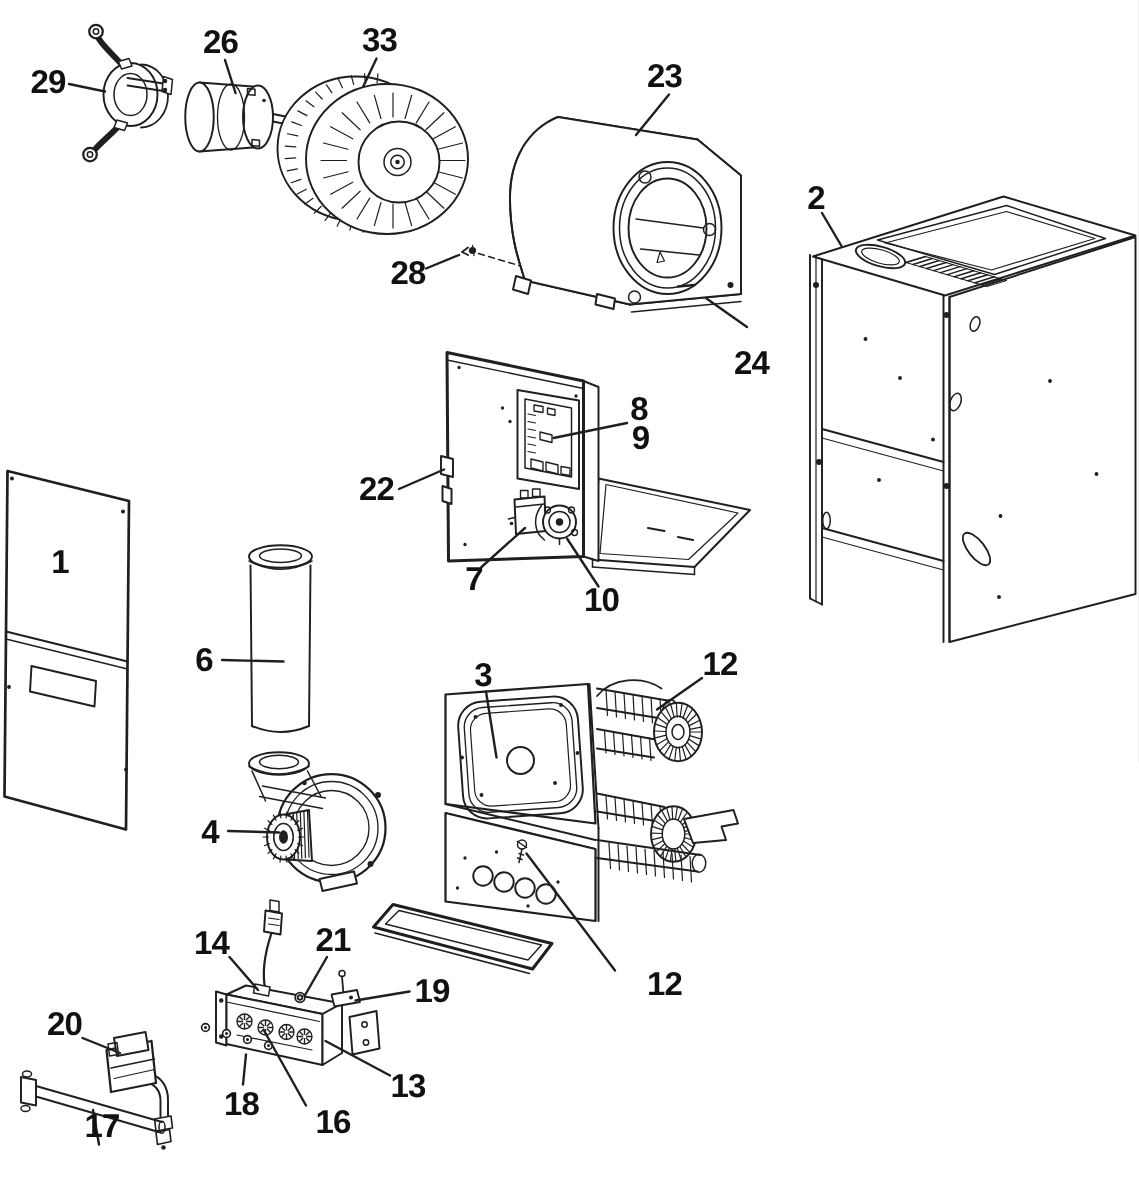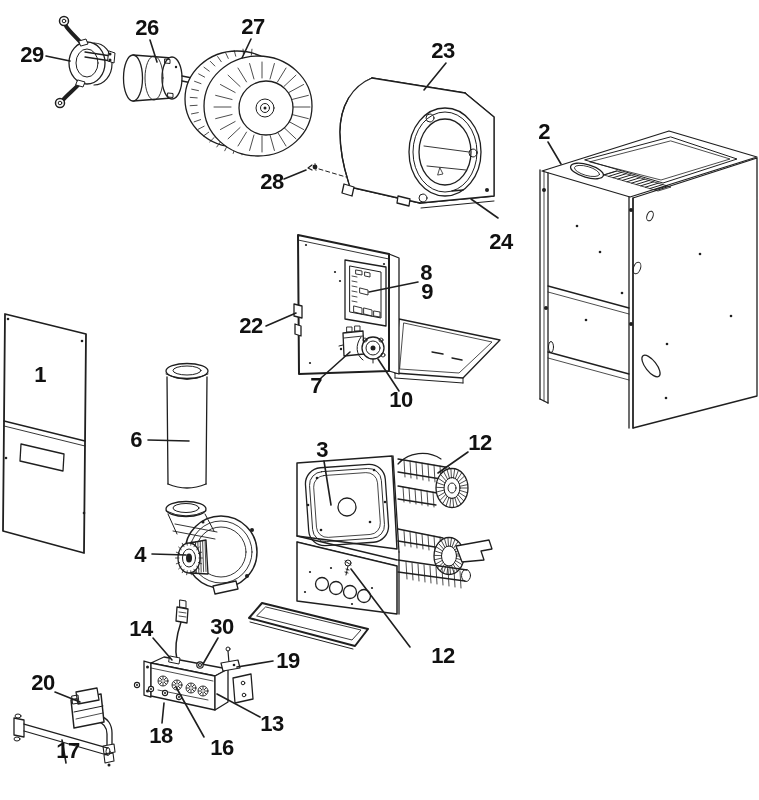--- a/index.html
+++ b/index.html
@@ -640,37 +640,37 @@
     <line x1="204" y1="737" x2="176" y2="687"></line>
     <line x1="162" y1="723" x2="164" y2="703"></line>
     <line x1="55" y1="692" x2="80" y2="702"></line>
     <line x1="66" y1="763" x2="62" y2="740"></line>
   </g>
 </g>
 </svg>
 
   <div class="co" id="co-29">29</div>
   <div class="co" id="co-26">26</div>
-  <div class="co" id="co-27">27</div>
+  <div class="co" id="co-27">33</div>
   <div class="co" id="co-23">23</div>
   <div class="co" id="co-28">28</div>
   <div class="co" id="co-24">24</div>
   <div class="co" id="co-2">2</div>
   <div class="co" id="co-22">22</div>
   <div class="co" id="co-8">8</div>
   <div class="co" id="co-9">9</div>
   <div class="co" id="co-7">7</div>
   <div class="co" id="co-10">10</div>
   <div class="co" id="co-1">1</div>
   <div class="co" id="co-6">6</div>
   <div class="co" id="co-4">4</div>
   <div class="co" id="co-3">3</div>
   <div class="co" id="co-11">12</div>
   <div class="co" id="co-12">12</div>
   <div class="co" id="co-14">14</div>
-  <div class="co" id="co-21">30</div>
+  <div class="co" id="co-21">21</div>
   <div class="co" id="co-19">19</div>
   <div class="co" id="co-13">13</div>
   <div class="co" id="co-16">16</div>
   <div class="co" id="co-18">18</div>
   <div class="co" id="co-20">20</div>
   <div class="co" id="co-17">17</div>
 </div>
 
 </body></html>

